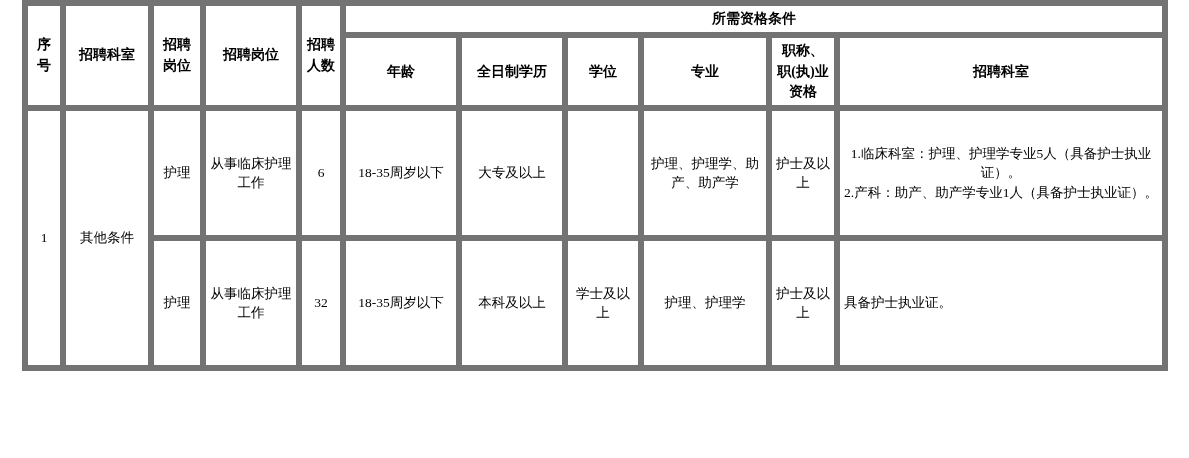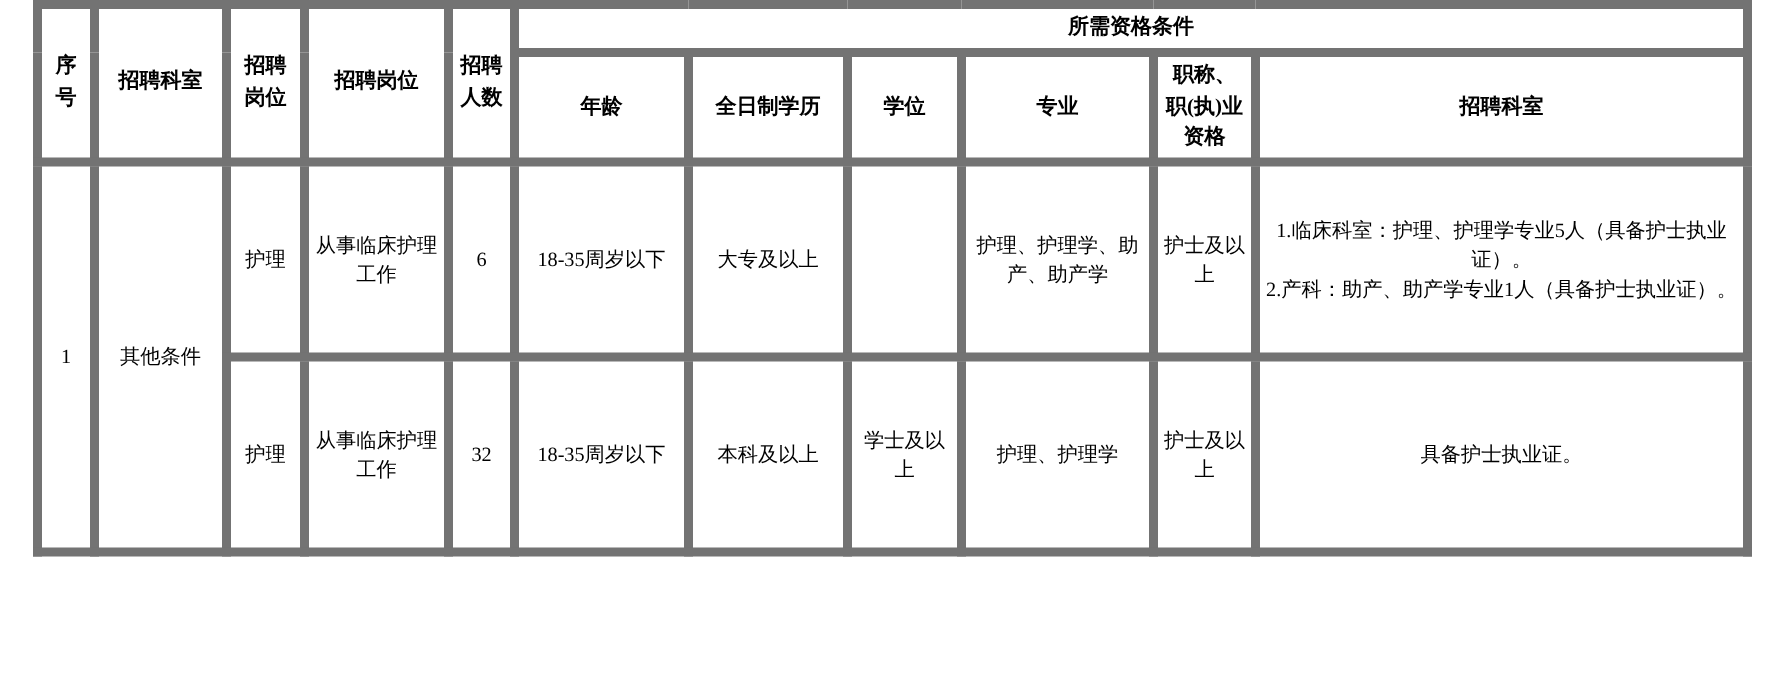--- a/index.html
+++ b/index.html
@@ -57,21 +57,21 @@
   .grp-head {
     font-weight: bold;
     font-size: 14px;
   }
   td.other-cond {
     text-align: left;
     padding-left: 10px;
     padding-right: 10px;
   }
   td.other-cond.center {
-    text-align: center;
+    text-align: left;
   }
   .row-tall td {
     height: 118px;
   }
   .nowrap-tight {
     white-space: nowrap;
     margin-left: 24px;
   }
   .col-seq      { width: 38px; }
   .col-dept     { width: 88px; }

